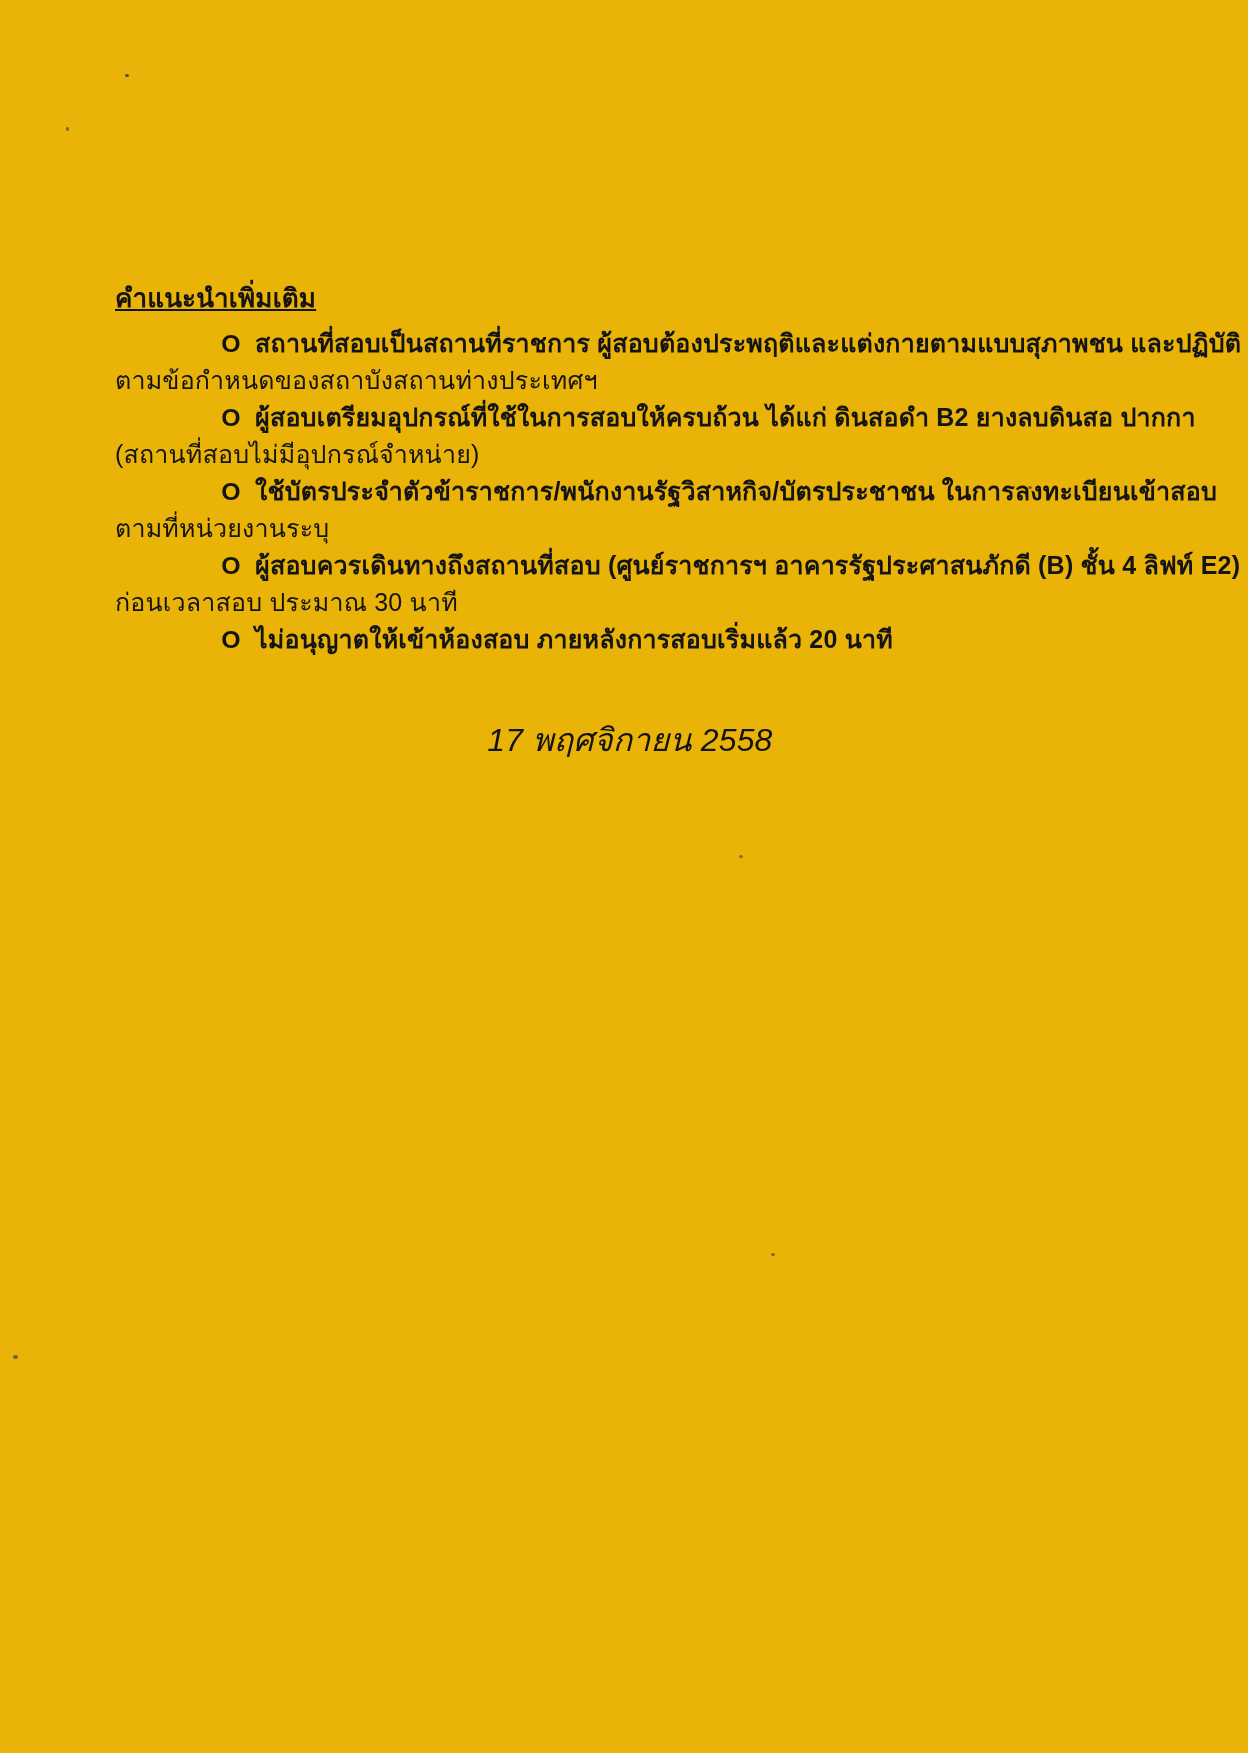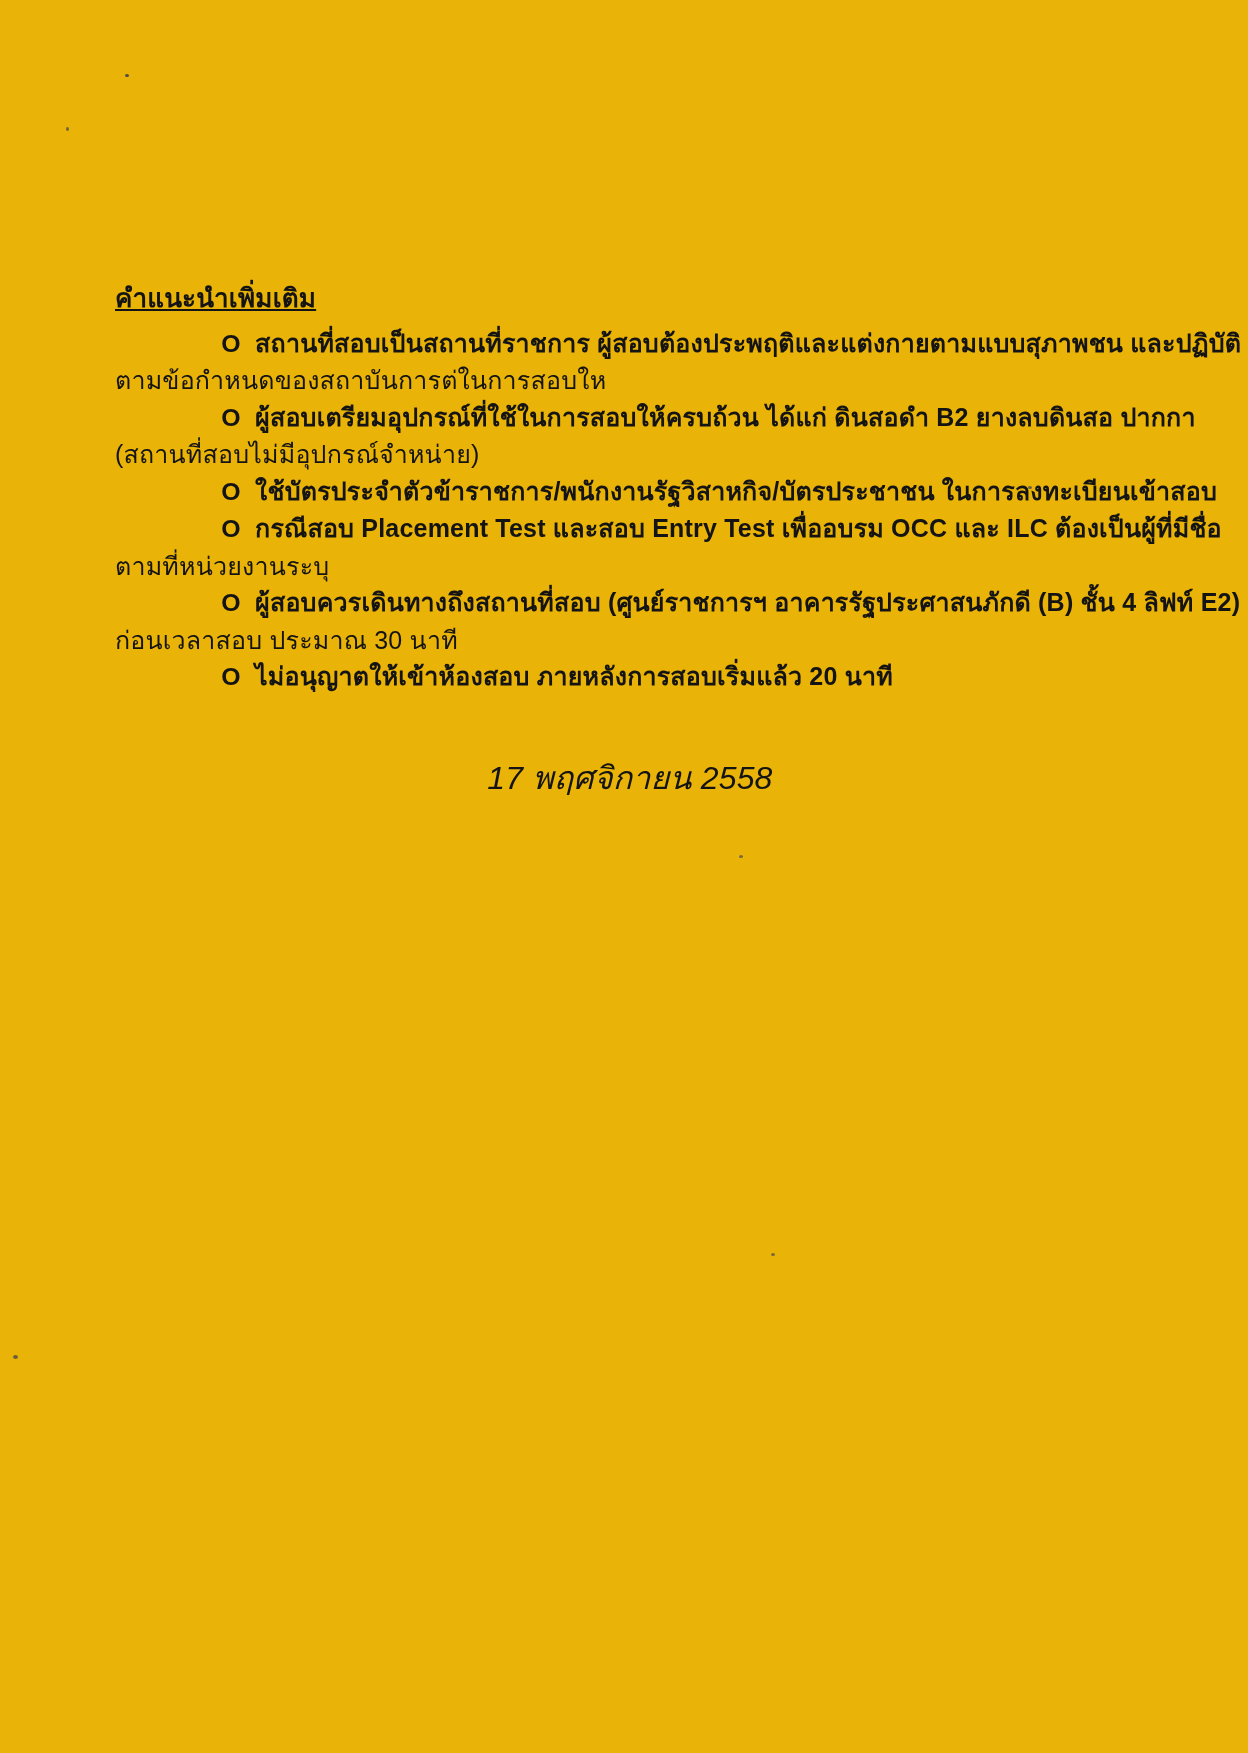--- a/index.html
+++ b/index.html
@@ -75,34 +75,31 @@
   <span class="speck s5"></span>
   <span class="speck s6"></span>
 
   <div class="content">
 
     <div class="heading">คำแนะนำเพิ่มเติม</div>
 
     <div class="line first-line">
       <span class="marker">O</span><span>สถานที่สอบเป็นสถานที่ราชการ  ผู้สอบต้องประพฤติและแต่งกายตามแบบสุภาพชน และปฏิบัติ</span>
     </div>
-    <div class="line">ตามข้อกำหนดของสถาบันการต่ในการสอบให</div>
+    <div class="line">ตามข้อกำหนดของสถาบังสถานท่างประเทศฯ</div>
 
     <div class="line first-line">
       <span class="marker">O</span><span>ผู้สอบเตรียมอุปกรณ์ที่ใช้ในการสอบให้ครบถ้วน  ได้แก่  ดินสอดำ B2  ยางลบดินสอ  ปากกา</span>
     </div>
     <div class="line">(สถานที่สอบไม่มีอุปกรณ์จำหน่าย)</div>
 
     <div class="line first-line">
       <span class="marker">O</span><span>ใช้บัตรประจำตัวข้าราชการ/พนักงานรัฐวิสาหกิจ/บัตรประชาชน ในการลงทะเบียนเข้าสอบ</span>
     </div>
 
-    <div class="line first-line">
-      <span class="marker">O</span><span>กรณีสอบ Placement Test และสอบ Entry Test เพื่ออบรม OCC และ ILC ต้องเป็นผู้ที่มีชื่อ</span>
-    </div>
     <div class="line">ตามที่หน่วยงานระบุ</div>
 
     <div class="line first-line">
       <span class="marker">O</span><span>ผู้สอบควรเดินทางถึงสถานที่สอบ (ศูนย์ราชการฯ อาคารรัฐประศาสนภักดี (B)  ชั้น 4 ลิฟท์ E2)</span>
     </div>
     <div class="line">ก่อนเวลาสอบ ประมาณ 30 นาที</div>
 
     <div class="line first-line">
       <span class="marker">O</span><span>ไม่อนุญาตให้เข้าห้องสอบ ภายหลังการสอบเริ่มแล้ว 20 นาที</span>
     </div>

